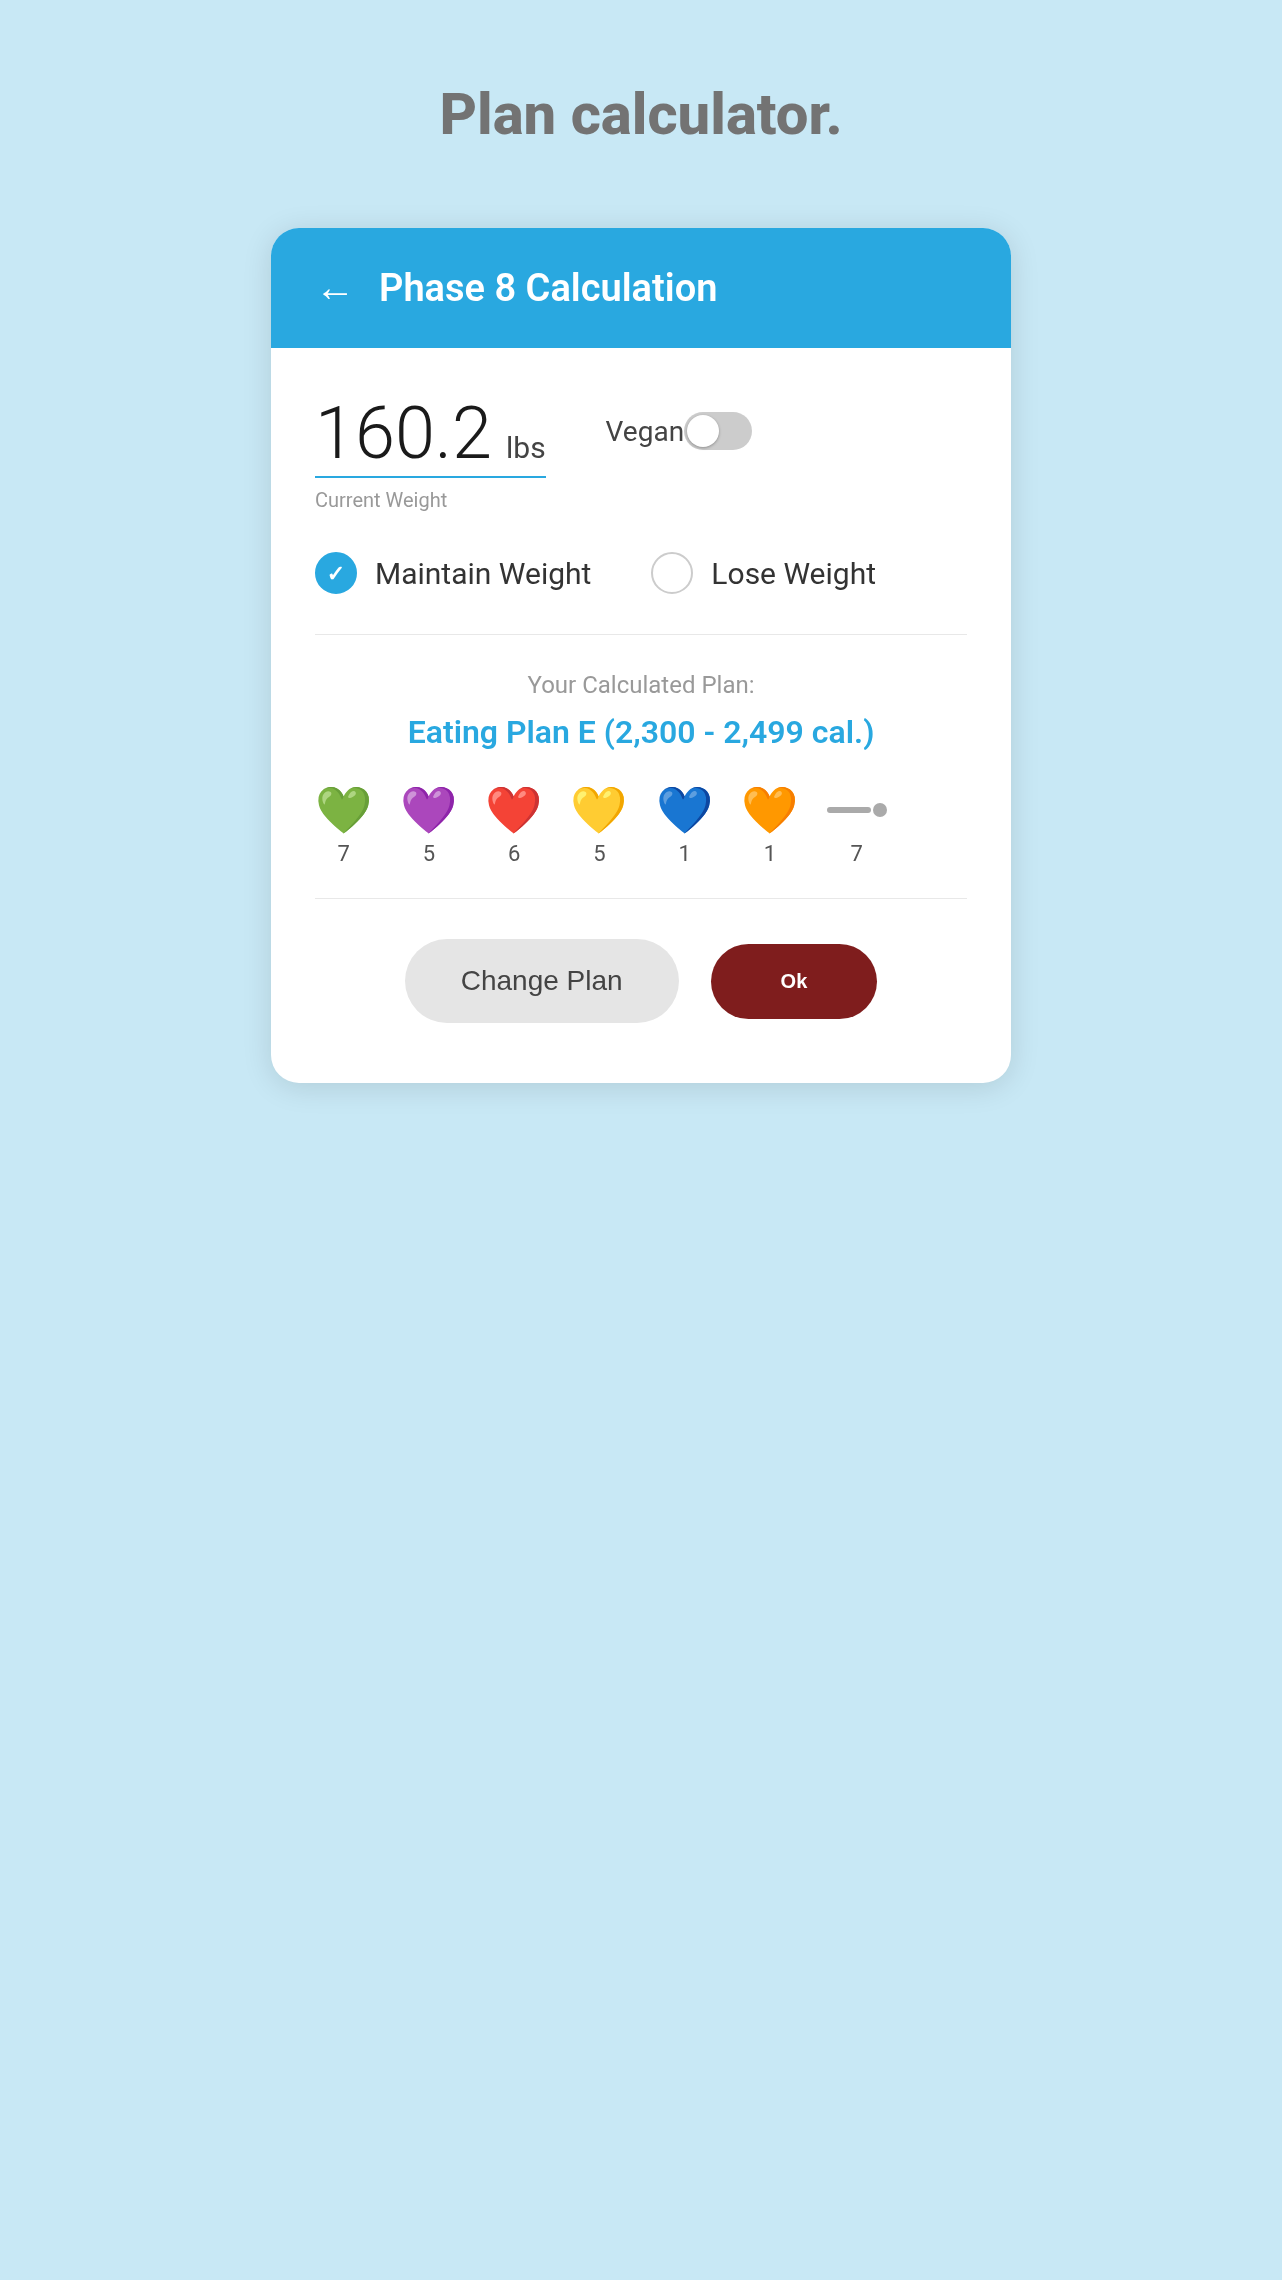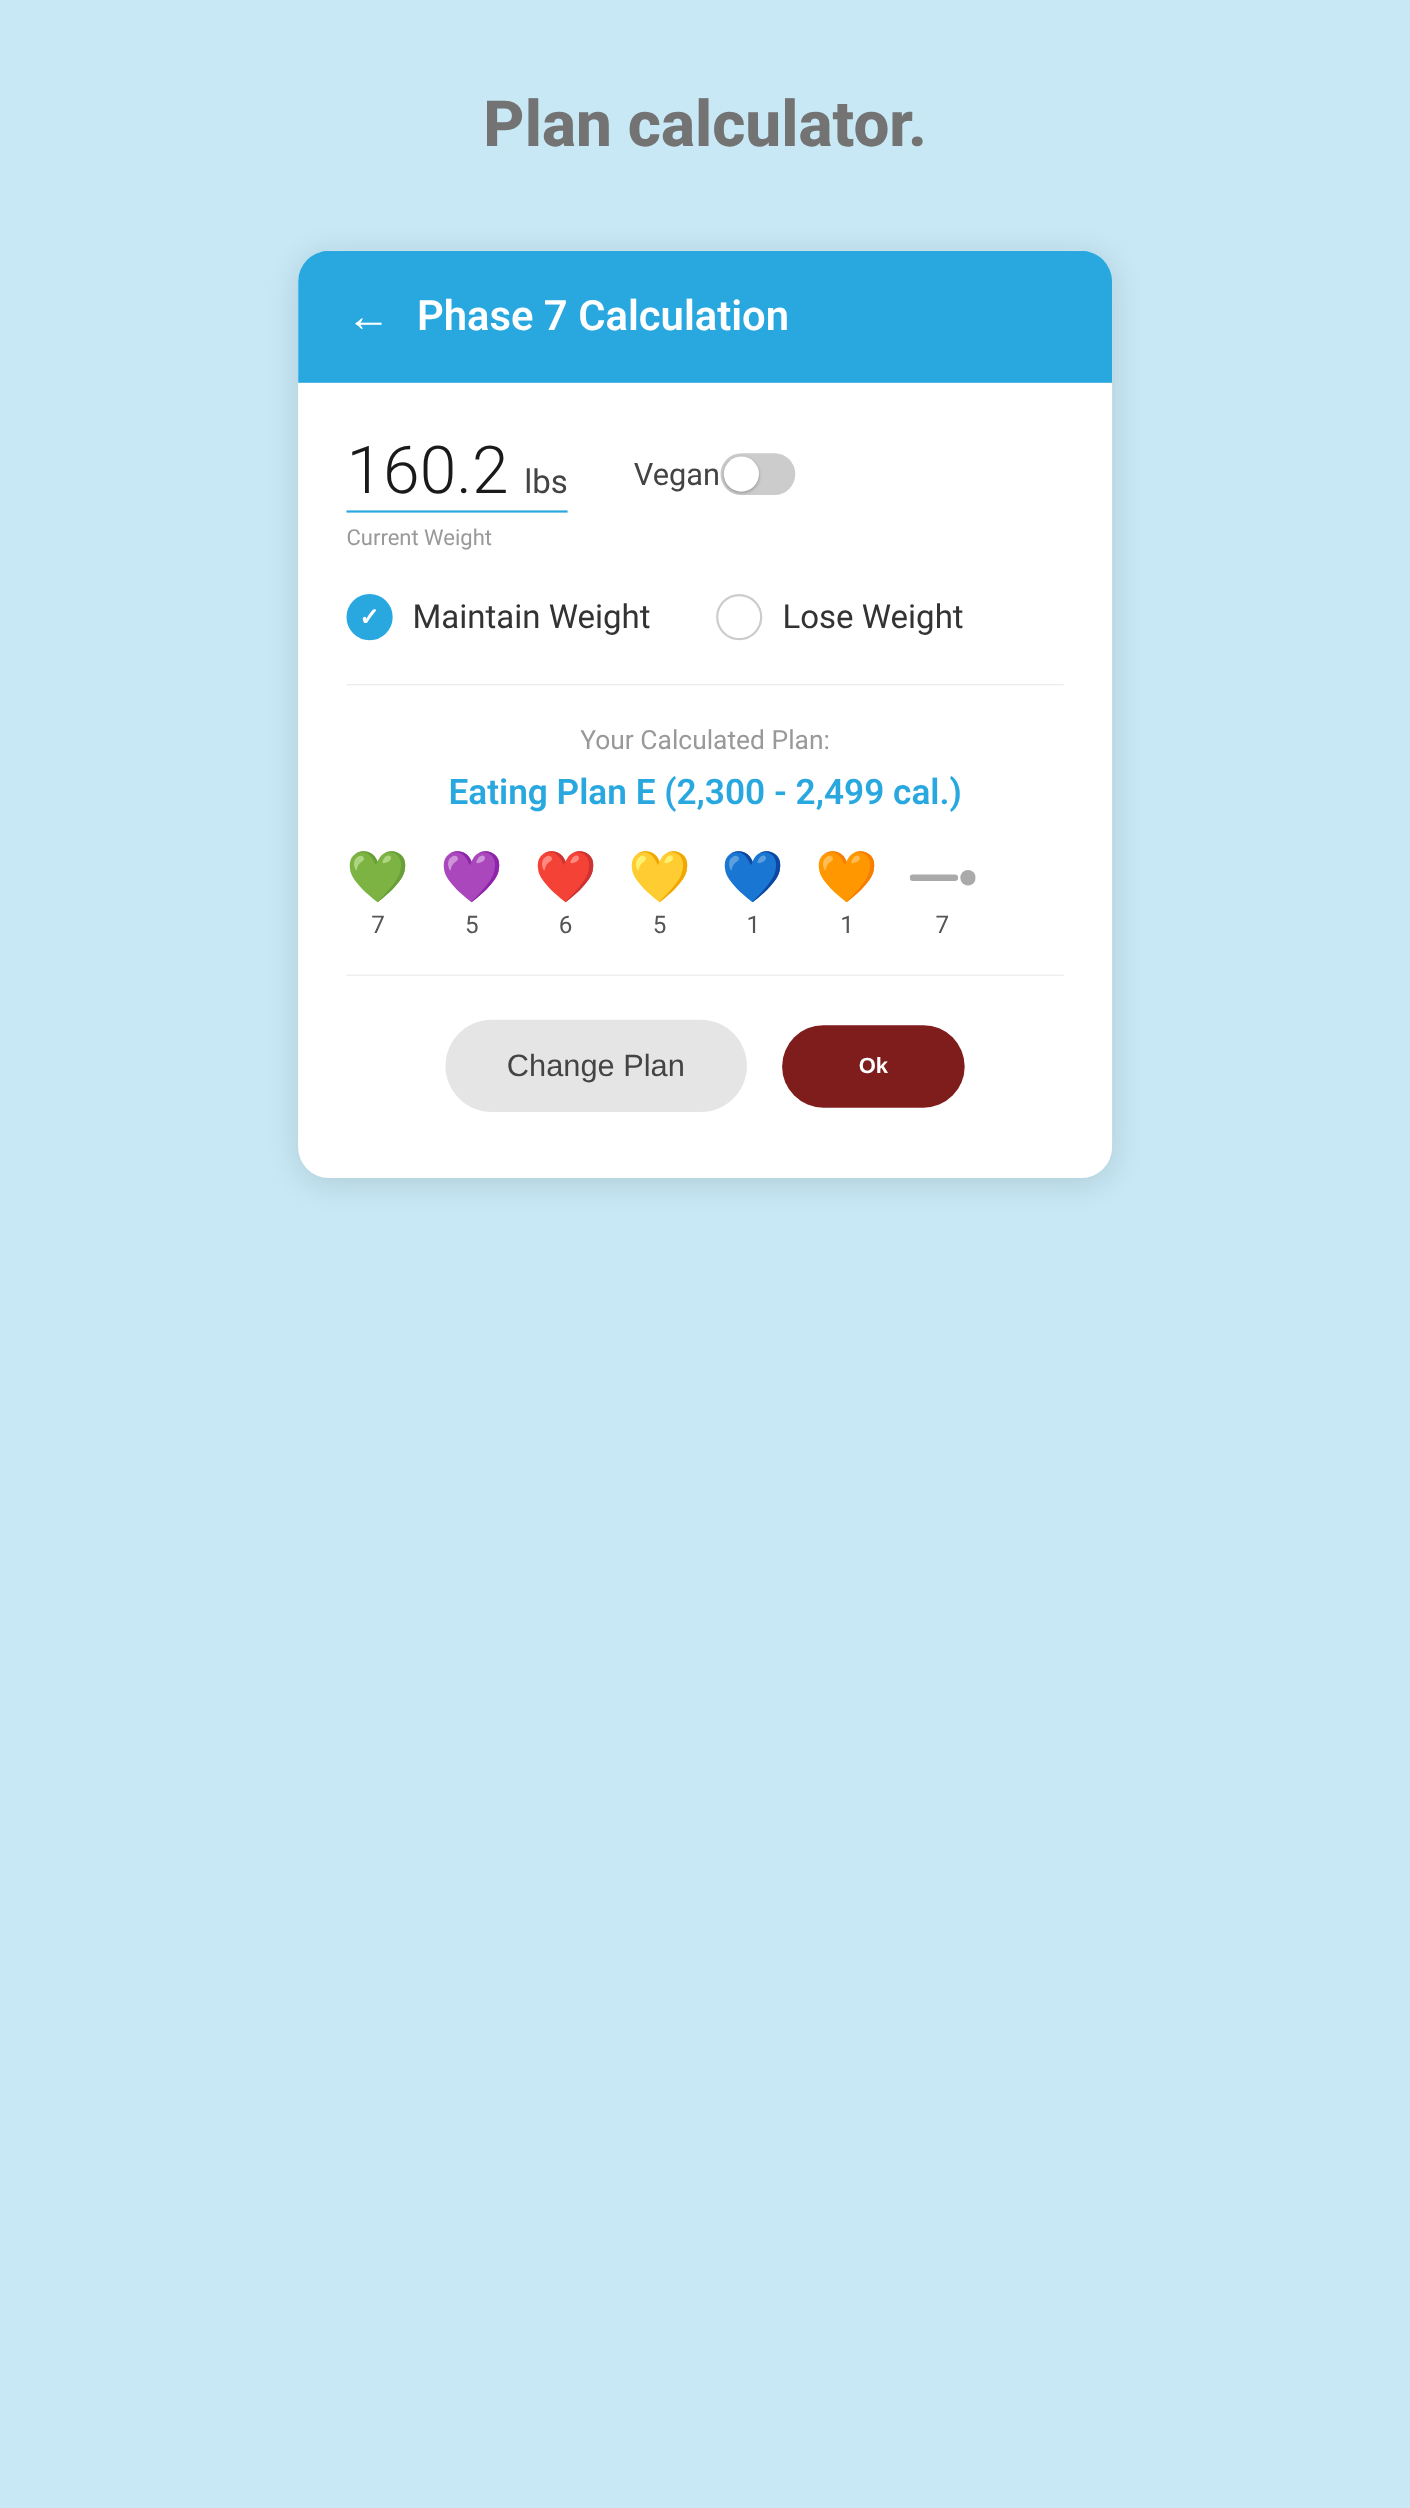--- a/index.html
+++ b/index.html
@@ -80,21 +80,21 @@
     .weight-value-row {
       display: flex;
       align-items: baseline;
       gap: 14px;
       border-bottom: 2px solid #29a8e0;
       padding-bottom: 6px;
       margin-bottom: 10px;
     }
 
     .weight-value {
-      font-size: 60px;
+      font-size: 72px;
       font-weight: 300;
       color: #1a1a1a;
       line-height: 1;
     }
 
     .weight-unit {
       font-size: 30px;
       color: #444;
       font-weight: 400;
     }
@@ -262,21 +262,21 @@
   </style>
 </head>
 <body>
 
 <h1 class="page-title">Plan calculator.</h1>
 
 <div class="card">
 
   <div class="card-header">
     <span class="back-arrow">←</span>
-    <span class="card-header-title">Phase 7 Calculation</span>
+    <span class="card-header-title">Phase 8 Calculation</span>
   </div>
 
   <div class="card-body">
 
 
     <div class="weight-row">
 
       <div class="weight-input-group">
         <div class="weight-value-row">
           <span class="weight-value">160.2</span>

